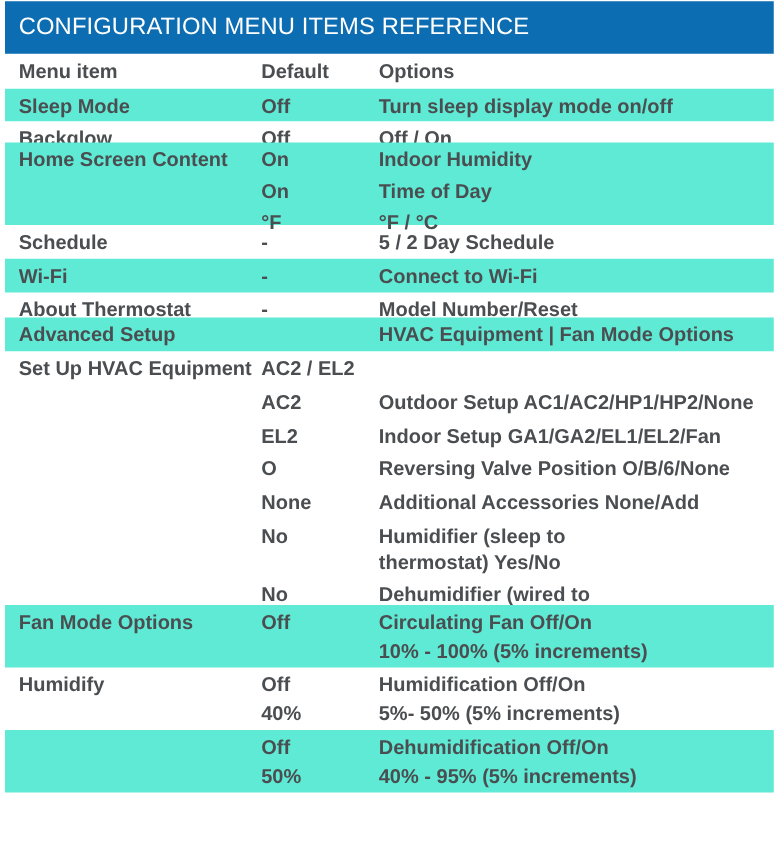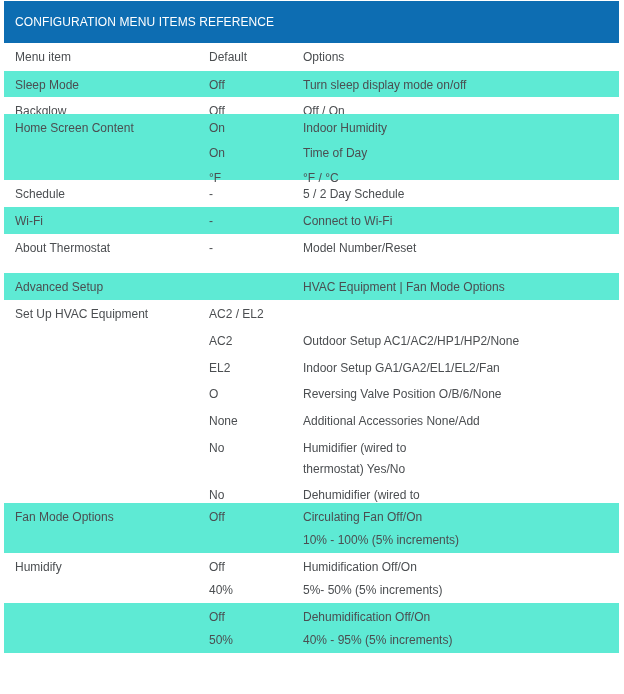--- a/index.html
+++ b/index.html
@@ -1,22 +1,22 @@
 <!DOCTYPE html>
 <html><head>
   <meta charset="utf-8">
   <style>
     html, body { margin: 0; padding: 0; background: #ffffff; }
     body { width: 624px; height: 694px; position: relative; overflow: hidden;
       font-family: "Liberation Sans", "DejaVu Sans", sans-serif; color: #4b4e51; }
     .table { position: absolute; left: 4px; top: 1px; width: 615px; }
     .title-bar { background: #0d6db2; height: 42px; display: flex; align-items: center;
-      padding-left: 11px; box-sizing: border-box; color: #ffffff; font-size: 12px;
+      padding-left: 11px; box-sizing: border-box; color: #ffffff; font-size: 19px;
       letter-spacing: 0.1px; }
-    .row { position: relative; box-sizing: border-box; font-size: 12px; line-height: 23px; }
+    .row { position: relative; box-sizing: border-box; font-size: 16px; line-height: 23px; font-weight: bold; }
     .row.shaded { background: #5eead4; }
     .cell { position: absolute; top: 3px; }
     .c1 { left: 11px; }
     .c2 { left: 205px; }
     .c3 { left: 299px; }
   </style>
 </head>
 <body>
 
 <div class="table">
@@ -57,21 +57,21 @@
     <span class="cell c2">-</span>
     <span class="cell c3">5 / 2 Day Schedule</span>
   </div>
 
   <div class="row shaded" style="height:27px">
     <span class="cell c1">Wi-Fi</span>
     <span class="cell c2">-</span>
     <span class="cell c3">Connect to Wi-Fi</span>
   </div>
 
-  <div class="row" style="height:39px">
+  <div class="row" style="height:20px">
     <span class="cell c1">About Thermostat</span>
     <span class="cell c2">-</span>
     <span class="cell c3">Model Number/Reset</span>
   </div>
 
   <div class="row shaded" style="height:27px">
     <span class="cell c1">Advanced Setup</span>
     <span class="cell c2"></span>
     <span class="cell c3">HVAC Equipment | Fan Mode Options</span>
   </div>
@@ -81,21 +81,21 @@
     <span class="cell c2" style="top:3px">AC2 / EL2</span>
     <span class="cell c2" style="top:30px">AC2</span>
     <span class="cell c3" style="top:30px">Outdoor Setup AC1/AC2/HP1/HP2/None</span>
     <span class="cell c2" style="top:57px">EL2</span>
     <span class="cell c3" style="top:57px">Indoor Setup GA1/GA2/EL1/EL2/Fan</span>
     <span class="cell c2" style="top:83px">O</span>
     <span class="cell c3" style="top:83px">Reversing Valve Position O/B/6/None</span>
     <span class="cell c2" style="top:110px">None</span>
     <span class="cell c3" style="top:110px">Additional Accessories None/Add</span>
     <span class="cell c2" style="top:137px">No</span>
-    <span class="cell c3" style="top:137px">Humidifier (wired to</span>
+    <span class="cell c3" style="top:137px">Humidifier (sleep to</span>
     <span class="cell c3" style="top:158px">thermostat) Yes/No</span>
     <span class="cell c2" style="top:184px">No</span>
     <span class="cell c3" style="top:184px">Dehumidifier (wired to</span>
     <span class="cell c3" style="top:205px">thermostat) Yes/No</span>
   </div>
 
   <div class="row shaded" style="height:50px">
     <span class="cell c1">Fan Mode Options</span>
     <span class="cell c2" style="top:3px">Off</span>
     <span class="cell c3" style="top:3px">Circulating Fan Off/On</span>

